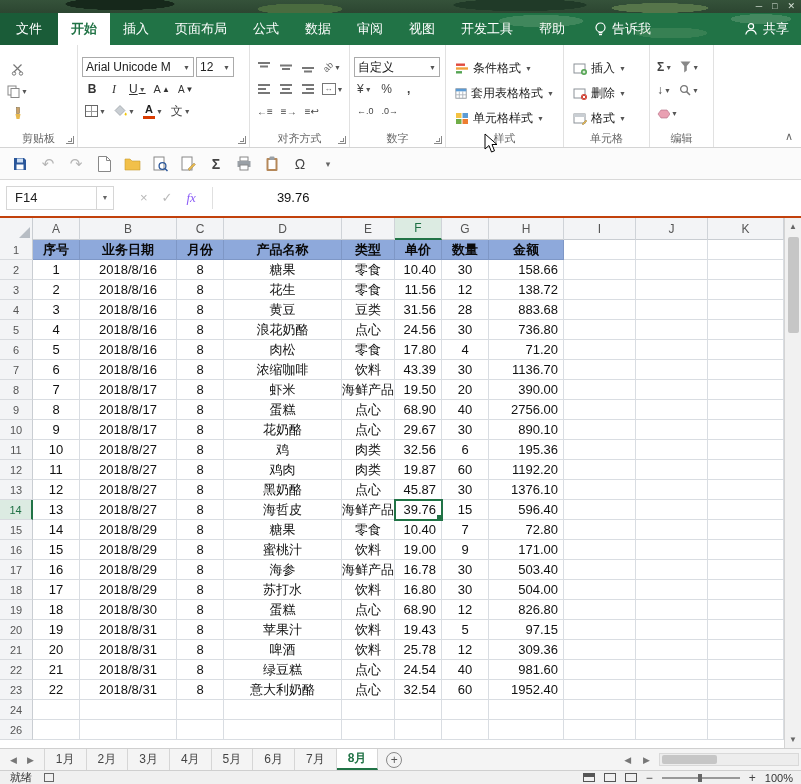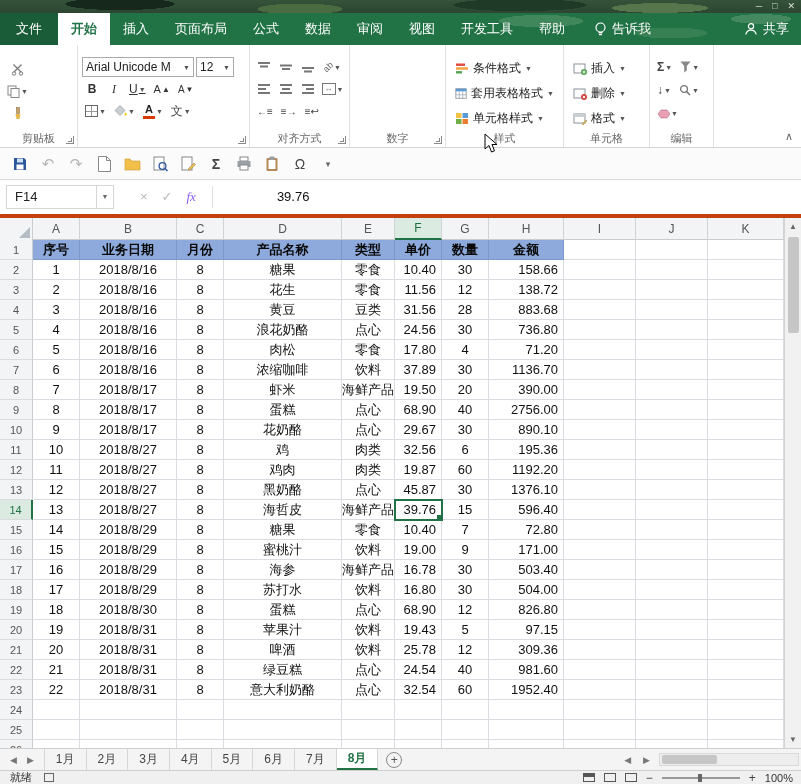--- a/index.html
+++ b/index.html
@@ -50,21 +50,21 @@
   .fontcolor{display:inline-flex;flex-direction:column;align-items:center;line-height:1;font-weight:bold;font-size:11px;color:#222}
   .fontcolor i{display:block;width:12px;height:3px;background:#d83b01;margin-top:1px}
   .collapse{position:absolute;right:8px;bottom:4px;font-size:11px;color:#666}
 
   
   .qat{position:absolute;left:0;top:148px;width:801px;height:32px;background:#fbfbfb;border-bottom:1px solid #d9d9d9;display:flex;align-items:center;gap:4px;padding:0 8px}
   .qi{width:24px;height:24px;display:flex;align-items:center;justify-content:center;font-size:14px;color:#444;border:1px solid transparent;border-radius:2px}
   .qi.disabled{color:#b5b5b5}
 
   
-  .fbar{position:absolute;left:0;top:180px;width:801px;height:38px;background:#fff;border-bottom:4px solid #c2410c;display:flex;align-items:center;padding:5px 0 6px 0}
+  .fbar{position:absolute;left:0;top:180px;width:801px;height:38px;background:#fff;border-bottom:2px solid #c2410c;display:flex;align-items:center;padding:5px 0 6px 0}
   .namebox{width:90px;height:24px;border:1px solid #d6d6d6;border-right:none;display:flex;align-items:center;padding-left:8px;font-size:13px;color:#222}
   .nb-dd{width:18px;height:24px;border:1px solid #d6d6d6;display:flex;align-items:center;justify-content:center;font-size:7px;color:#666}
   .fx-btns{display:flex;align-items:center;gap:14px;margin-left:26px;font-size:13px}
   .fx-x{color:#b8b8b8}.fx-ck{color:#b8b8b8}
   .fx-fx{font-family:"Liberation Serif","DejaVu Serif",serif;font-style:italic;color:#8b5cf6}
   .fsep{width:1px;height:22px;background:#e0e0e0;margin-left:16px}
   .fval{margin-left:64px;font-size:13px;color:#111}
 
   
   .cheads{position:absolute;left:0;top:218px;width:784px;height:22px;display:flex;background:#f3f4f6;border-bottom:1px solid #c9cdd2}
@@ -294,20 +294,46 @@
           <div class="sbtn">
               <span class="glyph" style="font-size:10px">≡↩</span>
             </div>
         </div>
       </div>
       <span class="glabel">对齐方式</span>
       <span class="dl"></span>
     </div>
 
     <div class="rgroup" style="width:96px">
+      <div class="vcol">
+        <div class="combo" style="width:86px">
+          <span>自定义</span>
+          <span class="dd">▼</span>
+        </div>
+        <div class="hrow2">
+          <div class="sbtn">
+              <span class="glyph">¥</span>
+              <span class="dd">▼</span>
+            </div>
+          <div class="sbtn">
+              <span class="glyph">%</span>
+            </div>
+          <div class="sbtn">
+              <span class="glyph" style="font-weight:bold">,</span>
+            </div>
+        </div>
+        <div class="hrow2">
+          <div class="sbtn">
+              <span class="glyph" style="font-size:9px">←.0</span>
+            </div>
+          <div class="sbtn">
+              <span class="glyph" style="font-size:9px">.0→</span>
+            </div>
+        </div>
+      </div>
       <span class="glabel">数字</span>
       <span class="dl"></span>
     </div>
 
     <div class="rgroup" style="width:118px">
       <div class="vcol" style="gap:3px">
         <div class="stackbtn">
           <svg width="14" height="13" viewBox="0 0 14 13">
               <rect x="1" y="1.5" width="9" height="2.4" fill="#e04a3f"></rect>
               <rect x="1" y="5.3" width="12" height="2.4" fill="#f2a13c"></rect>
@@ -595,21 +621,21 @@
         <div class="cell" style="width: 72px;"></div>
         <div class="cell" style="width: 76px;"></div>
       </div>
       <div class="grow">
         <div class="rh">7</div>
         <div class="cell" style="width: 47px;">6</div>
         <div class="cell" style="width: 97px;">2018/8/16</div>
         <div class="cell" style="width: 47px;">8</div>
         <div class="cell" style="width: 118px;">浓缩咖啡</div>
         <div class="cell" style="width: 53px;">饮料</div>
-        <div class="cell r" style="width: 47px;">37.89</div>
+        <div class="cell r" style="width: 47px;">43.39</div>
         <div class="cell" style="width: 47px;">30</div>
         <div class="cell r" style="width: 75px;">1136.70</div>
         <div class="cell" style="width: 72px;"></div>
         <div class="cell" style="width: 72px;"></div>
         <div class="cell" style="width: 76px;"></div>
       </div>
       <div class="grow">
         <div class="rh">8</div>
         <div class="cell" style="width: 47px;">7</div>
         <div class="cell" style="width: 97px;">2018/8/17</div>
@@ -828,34 +854,20 @@
         <div class="cell" style="width: 53px;">点心</div>
         <div class="cell r" style="width: 47px;">32.54</div>
         <div class="cell" style="width: 47px;">60</div>
         <div class="cell r" style="width: 75px;">1952.40</div>
         <div class="cell" style="width: 72px;"></div>
         <div class="cell" style="width: 72px;"></div>
         <div class="cell" style="width: 76px;"></div>
       </div>
       <div class="grow">
         <div class="rh">24</div>
-        <div class="cell" style="width: 47px;"></div>
-        <div class="cell" style="width: 97px;"></div>
-        <div class="cell" style="width: 47px;"></div>
-        <div class="cell" style="width: 118px;"></div>
-        <div class="cell" style="width: 53px;"></div>
-        <div class="cell r" style="width: 47px;"></div>
-        <div class="cell" style="width: 47px;"></div>
-        <div class="cell r" style="width: 75px;"></div>
-        <div class="cell" style="width: 72px;"></div>
-        <div class="cell" style="width: 72px;"></div>
-        <div class="cell" style="width: 76px;"></div>
-      </div>
-      <div class="grow">
-        <div class="rh">25</div>
         <div class="cell" style="width: 47px;"></div>
         <div class="cell" style="width: 97px;"></div>
         <div class="cell" style="width: 47px;"></div>
         <div class="cell" style="width: 118px;"></div>
         <div class="cell" style="width: 53px;"></div>
         <div class="cell r" style="width: 47px;"></div>
         <div class="cell" style="width: 47px;"></div>
         <div class="cell r" style="width: 75px;"></div>
         <div class="cell" style="width: 72px;"></div>
         <div class="cell" style="width: 72px;"></div>

